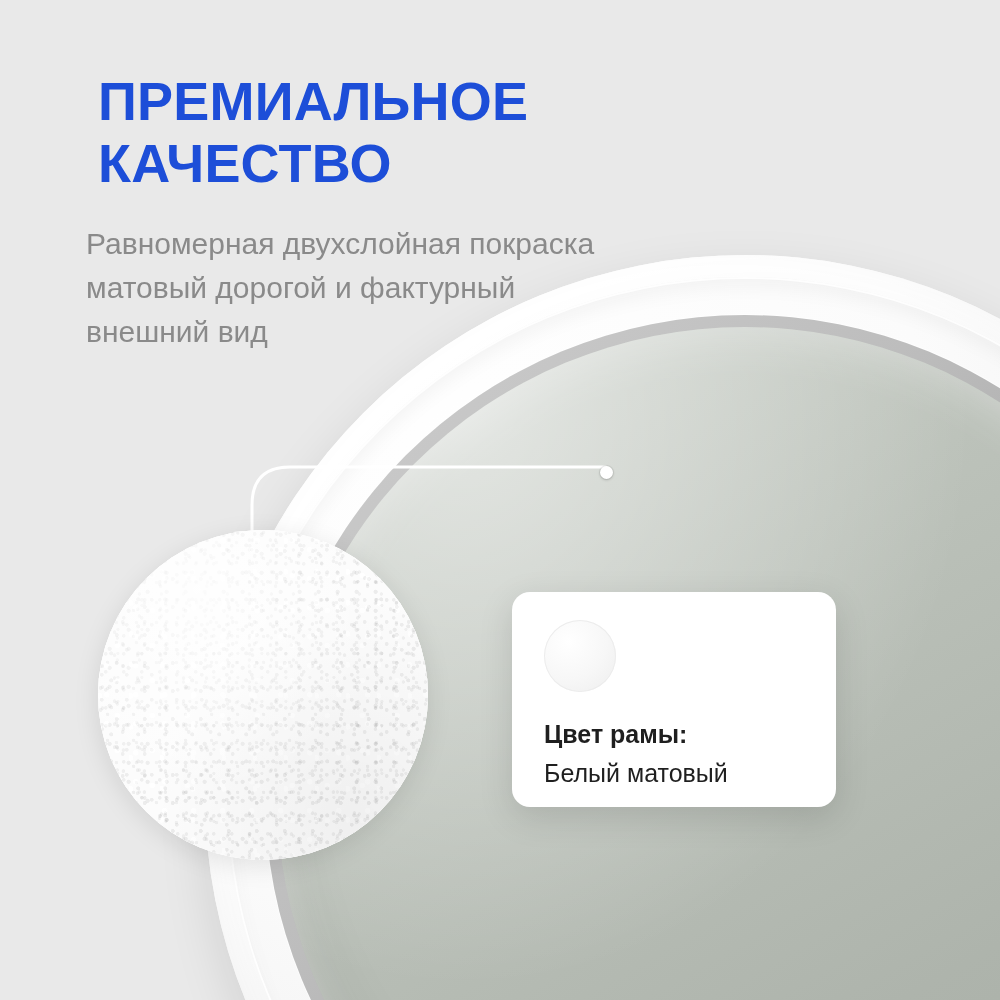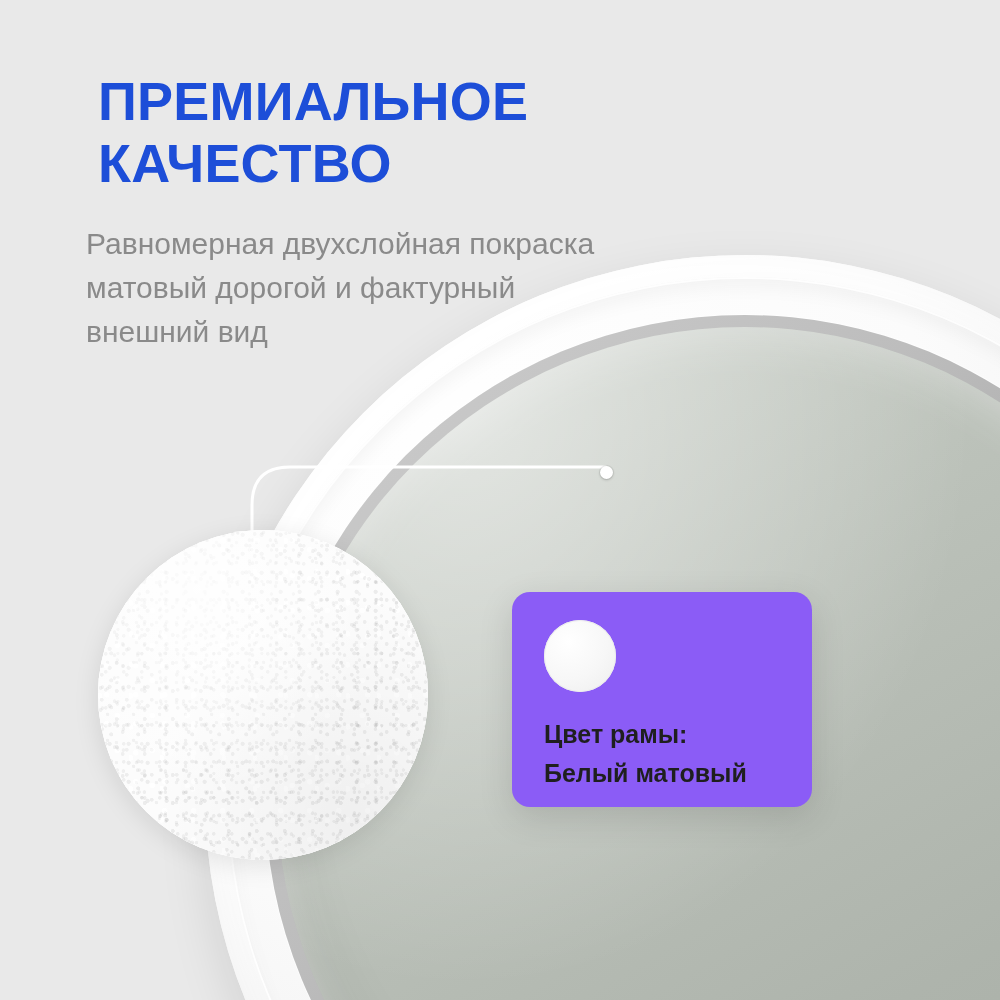--- a/index.html
+++ b/index.html
@@ -178,23 +178,23 @@
     background:
       radial-gradient(ellipse at 30% 18%, rgba(255,255,255,0.85) 0%, rgba(255,255,255,0) 55%),
       radial-gradient(ellipse at 78% 88%, rgba(0,0,0,0.05) 0%, rgba(0,0,0,0) 55%);
   }
 
   
   .color-card {
     position: absolute;
     left: 512px;
     top: 592px;
-    width: 300px;
+    width: 324px;
     height: 215px;
-    background: #8b5cf6;
+    background: #ffffff;
     border-radius: 18px;
     box-shadow: 0 10px 34px rgba(0,0,0,0.13);
   }
   .swatch {
     position: absolute;
     left: 32px;
     top: 28px;
     width: 72px;
     height: 72px;
     border-radius: 50%;
@@ -207,21 +207,21 @@
     top: 128px;
     font-size: 25px;
     font-weight: 700;
     color: #1f1f1f;
   }
   .card-value {
     position: absolute;
     left: 32px;
     top: 167px;
     font-size: 25px;
-    font-weight: 700;
+    font-weight: 400;
     color: #1f1f1f;
   }
 </style>
 </head>
 <body>
 
 <div class="canvas">
 
   <div class="photo">
     <div class="mirror-frame"></div>

